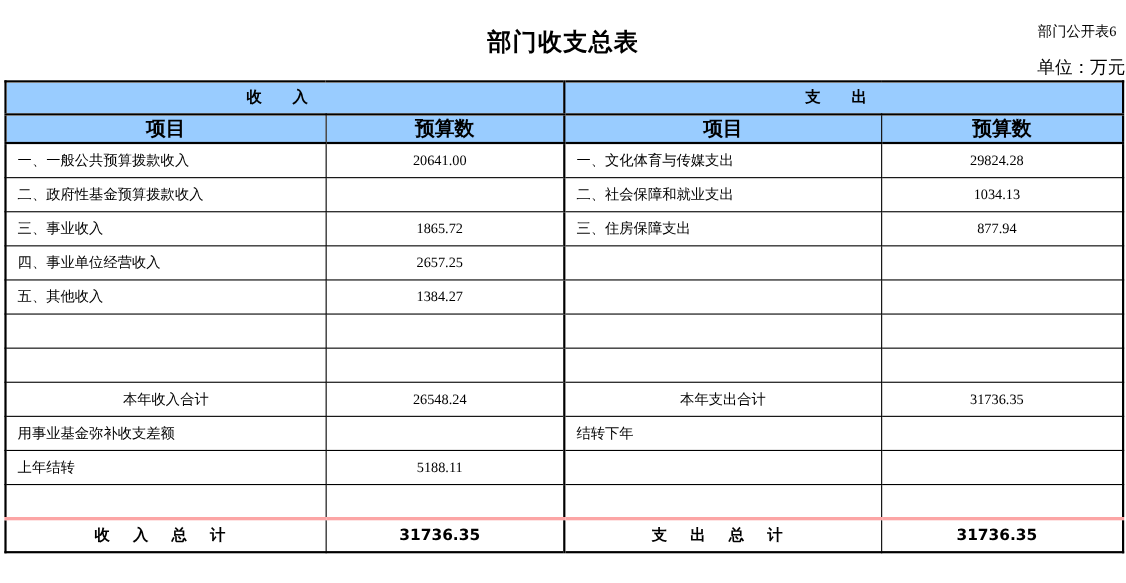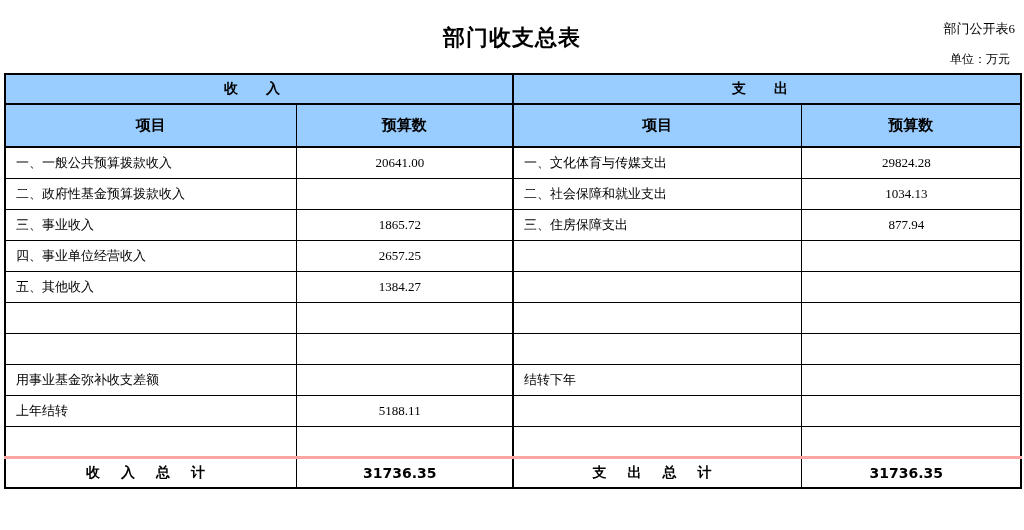--- a/index.html
+++ b/index.html
@@ -18,22 +18,22 @@
   }
   .page-title {
     position: absolute; top: 23px; left: 0; width: 100%;
     text-align: center;
     font-family: "DejaVu Sans", "Liberation Sans", sans-serif;
     font-weight: bold;
     font-size: 22px;
     letter-spacing: 1px;
   }
   .unit-label {
-    position: absolute; top: 51px; right: 14px;
-    font-size: 12px;
+    position: absolute; top: 51px; right: 1px;
+    font-size: 16px;
   }
   table.budget {
     position: absolute; top: 73px; left: 4px;
     width: 1016px;
     border-collapse: collapse;
     table-layout: fixed;
     border: 2px solid #000;
   }
   th, td {
     border: 1px solid #000;
@@ -45,23 +45,23 @@
     height: 30px;
     background: var(--header-bg, #99CCFF);
     font-size: 14px;
     font-weight: bold;
     text-align: center;
     letter-spacing: 2em;
     text-indent: 1em;
     border-bottom: 2px solid #000;
   }
   th.col-th {
-    height: 43px;
+    height: 24px;
     background: var(--header-bg, #99CCFF);
-    font-size: 15px;
+    font-size: 18px;
     font-weight: bold;
     text-align: center;
     border-bottom: 2px solid #000;
   }
   tbody td { height: 31px; font-size: 13px; }
   td.item  { text-align: left;  padding-left: 10px;  }
   td.value { text-align: center; padding-right: 9px; }
   .mid { border-left: 2px solid #000; }
   tr.subtotal-row td.item { text-align: center; padding-left: 0; }
   tr.total-row td {
@@ -139,20 +139,26 @@
       <td class="value"></td>
       <td class="item mid"></td>
       <td class="value"></td>
     </tr>
     <tr>
       <td class="item"></td>
       <td class="value"></td>
       <td class="item mid"></td>
       <td class="value"></td>
     </tr>
+    <tr class="subtotal-row">
+      <td class="item">本年收入合计</td>
+      <td class="value">26548.24</td>
+      <td class="item mid">本年支出合计</td>
+      <td class="value">31736.35</td>
+    </tr>
     <tr>
       <td class="item">用事业基金弥补收支差额</td>
       <td class="value"></td>
       <td class="item mid">结转下年</td>
       <td class="value"></td>
     </tr>
     <tr>
       <td class="item">上年结转</td>
       <td class="value">5188.11</td>
       <td class="item mid"></td>

